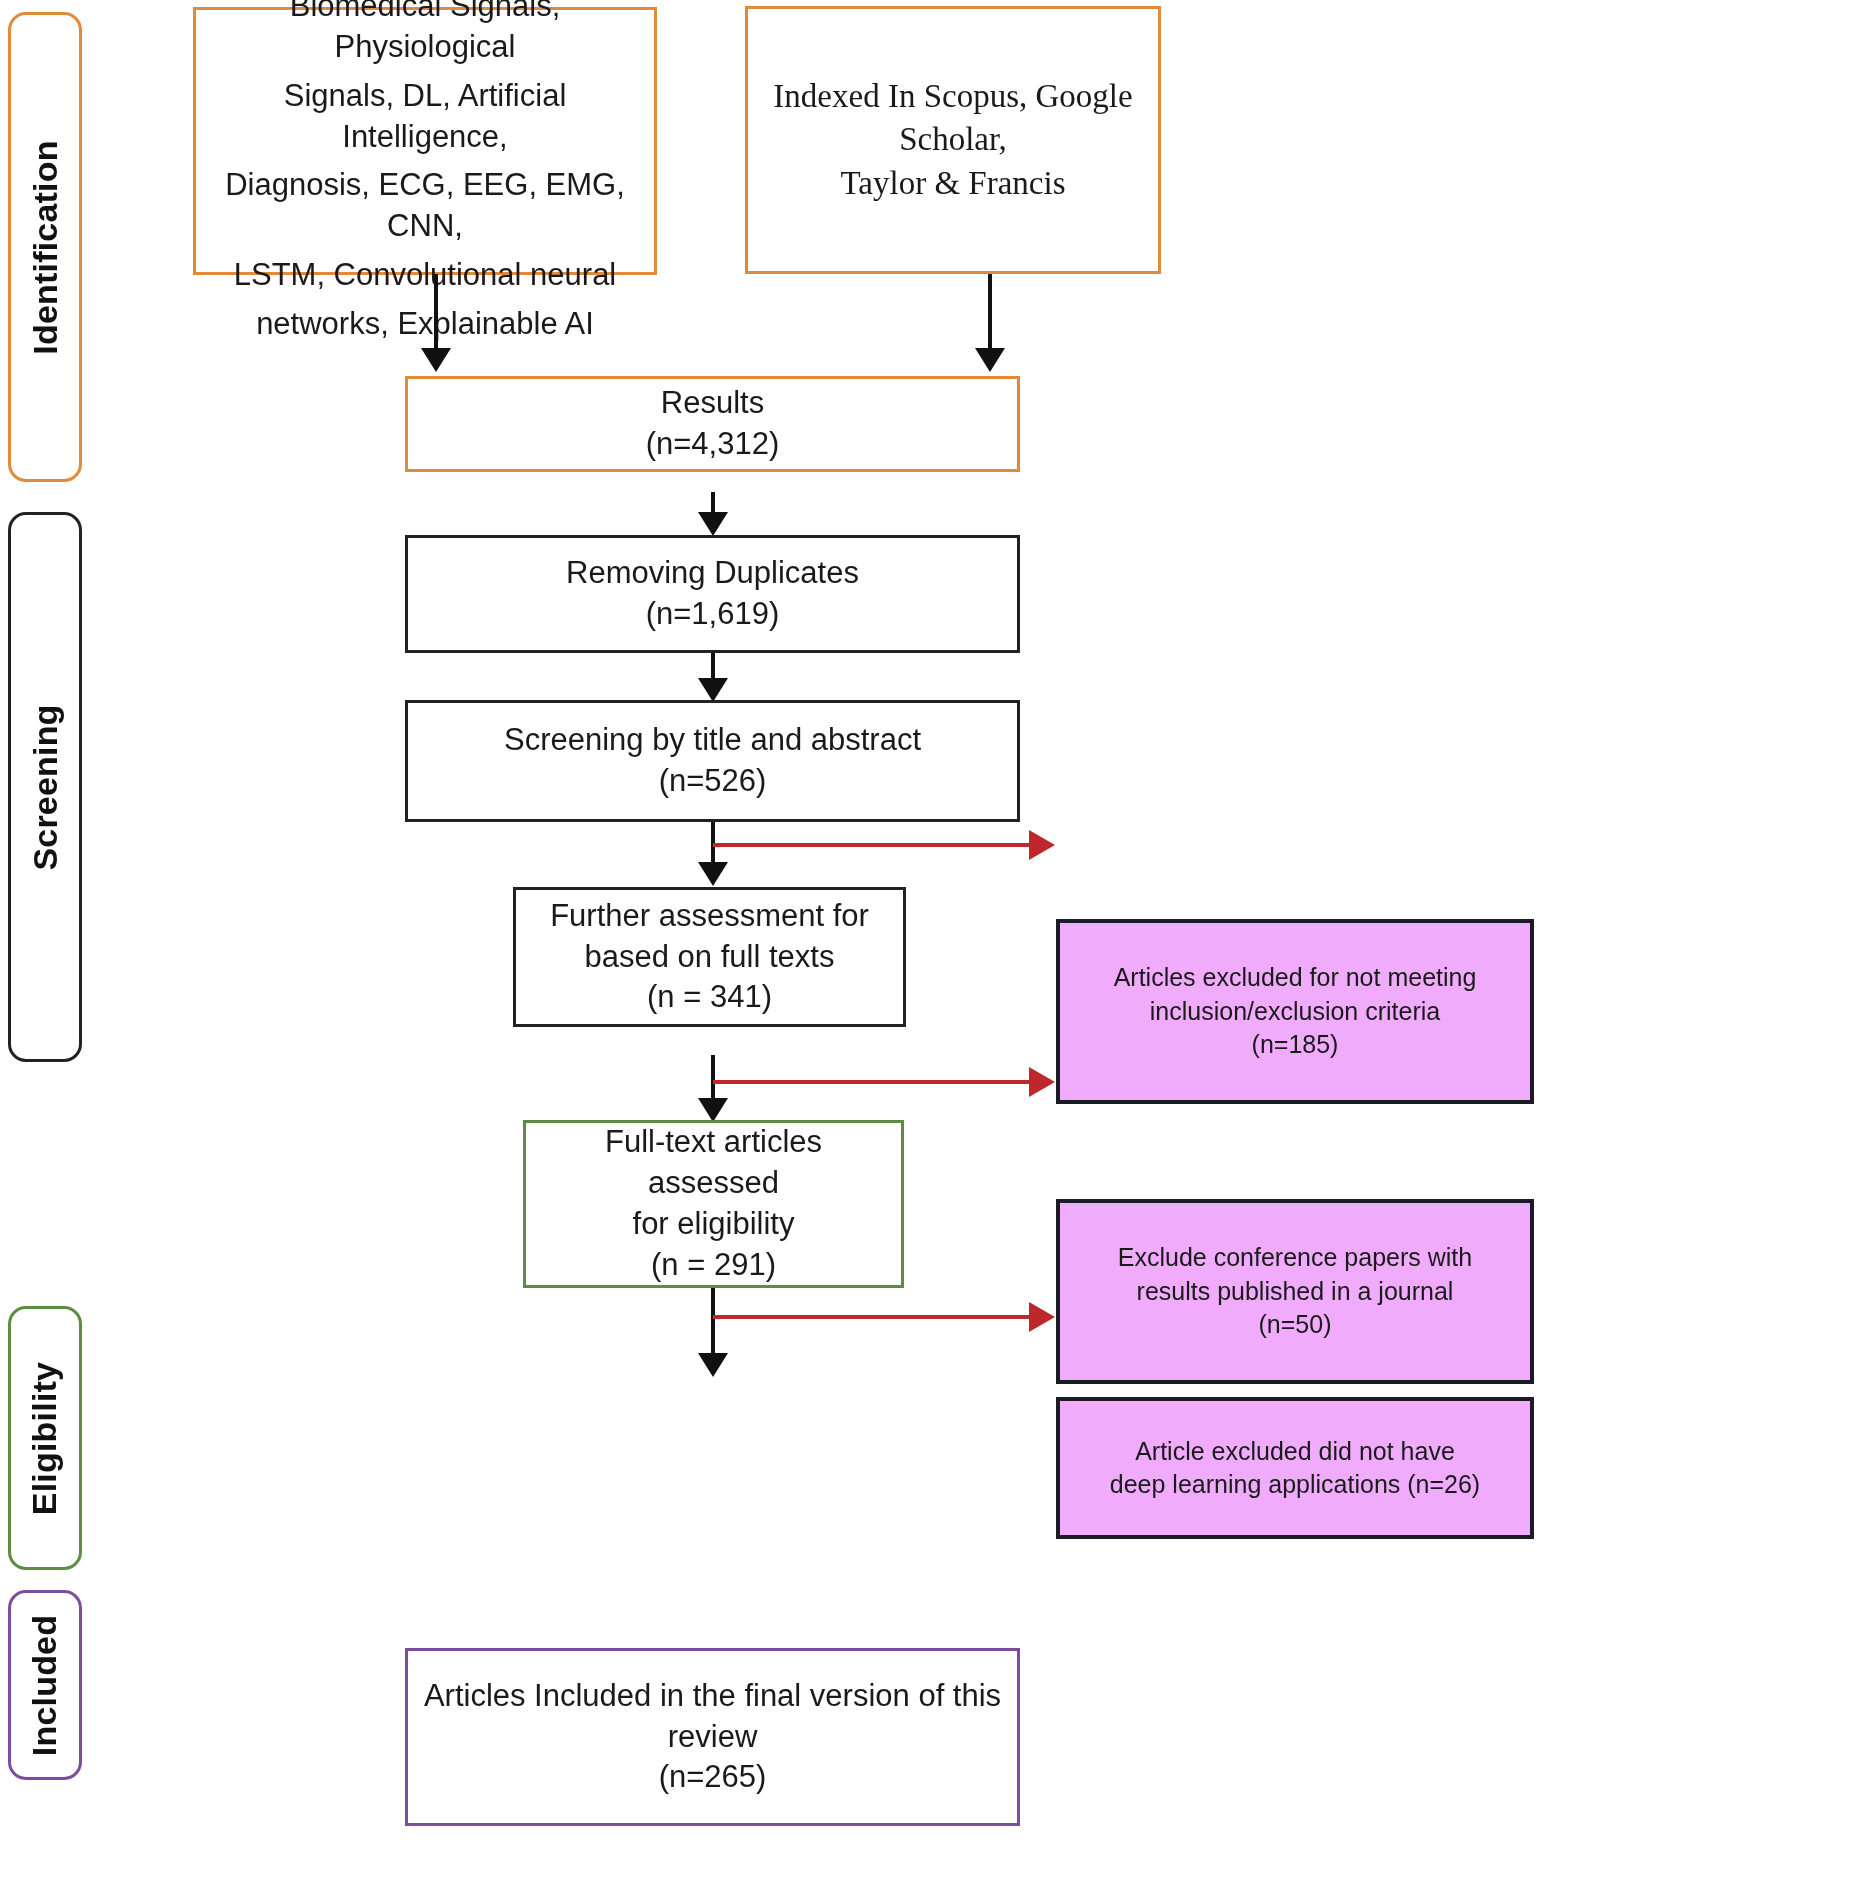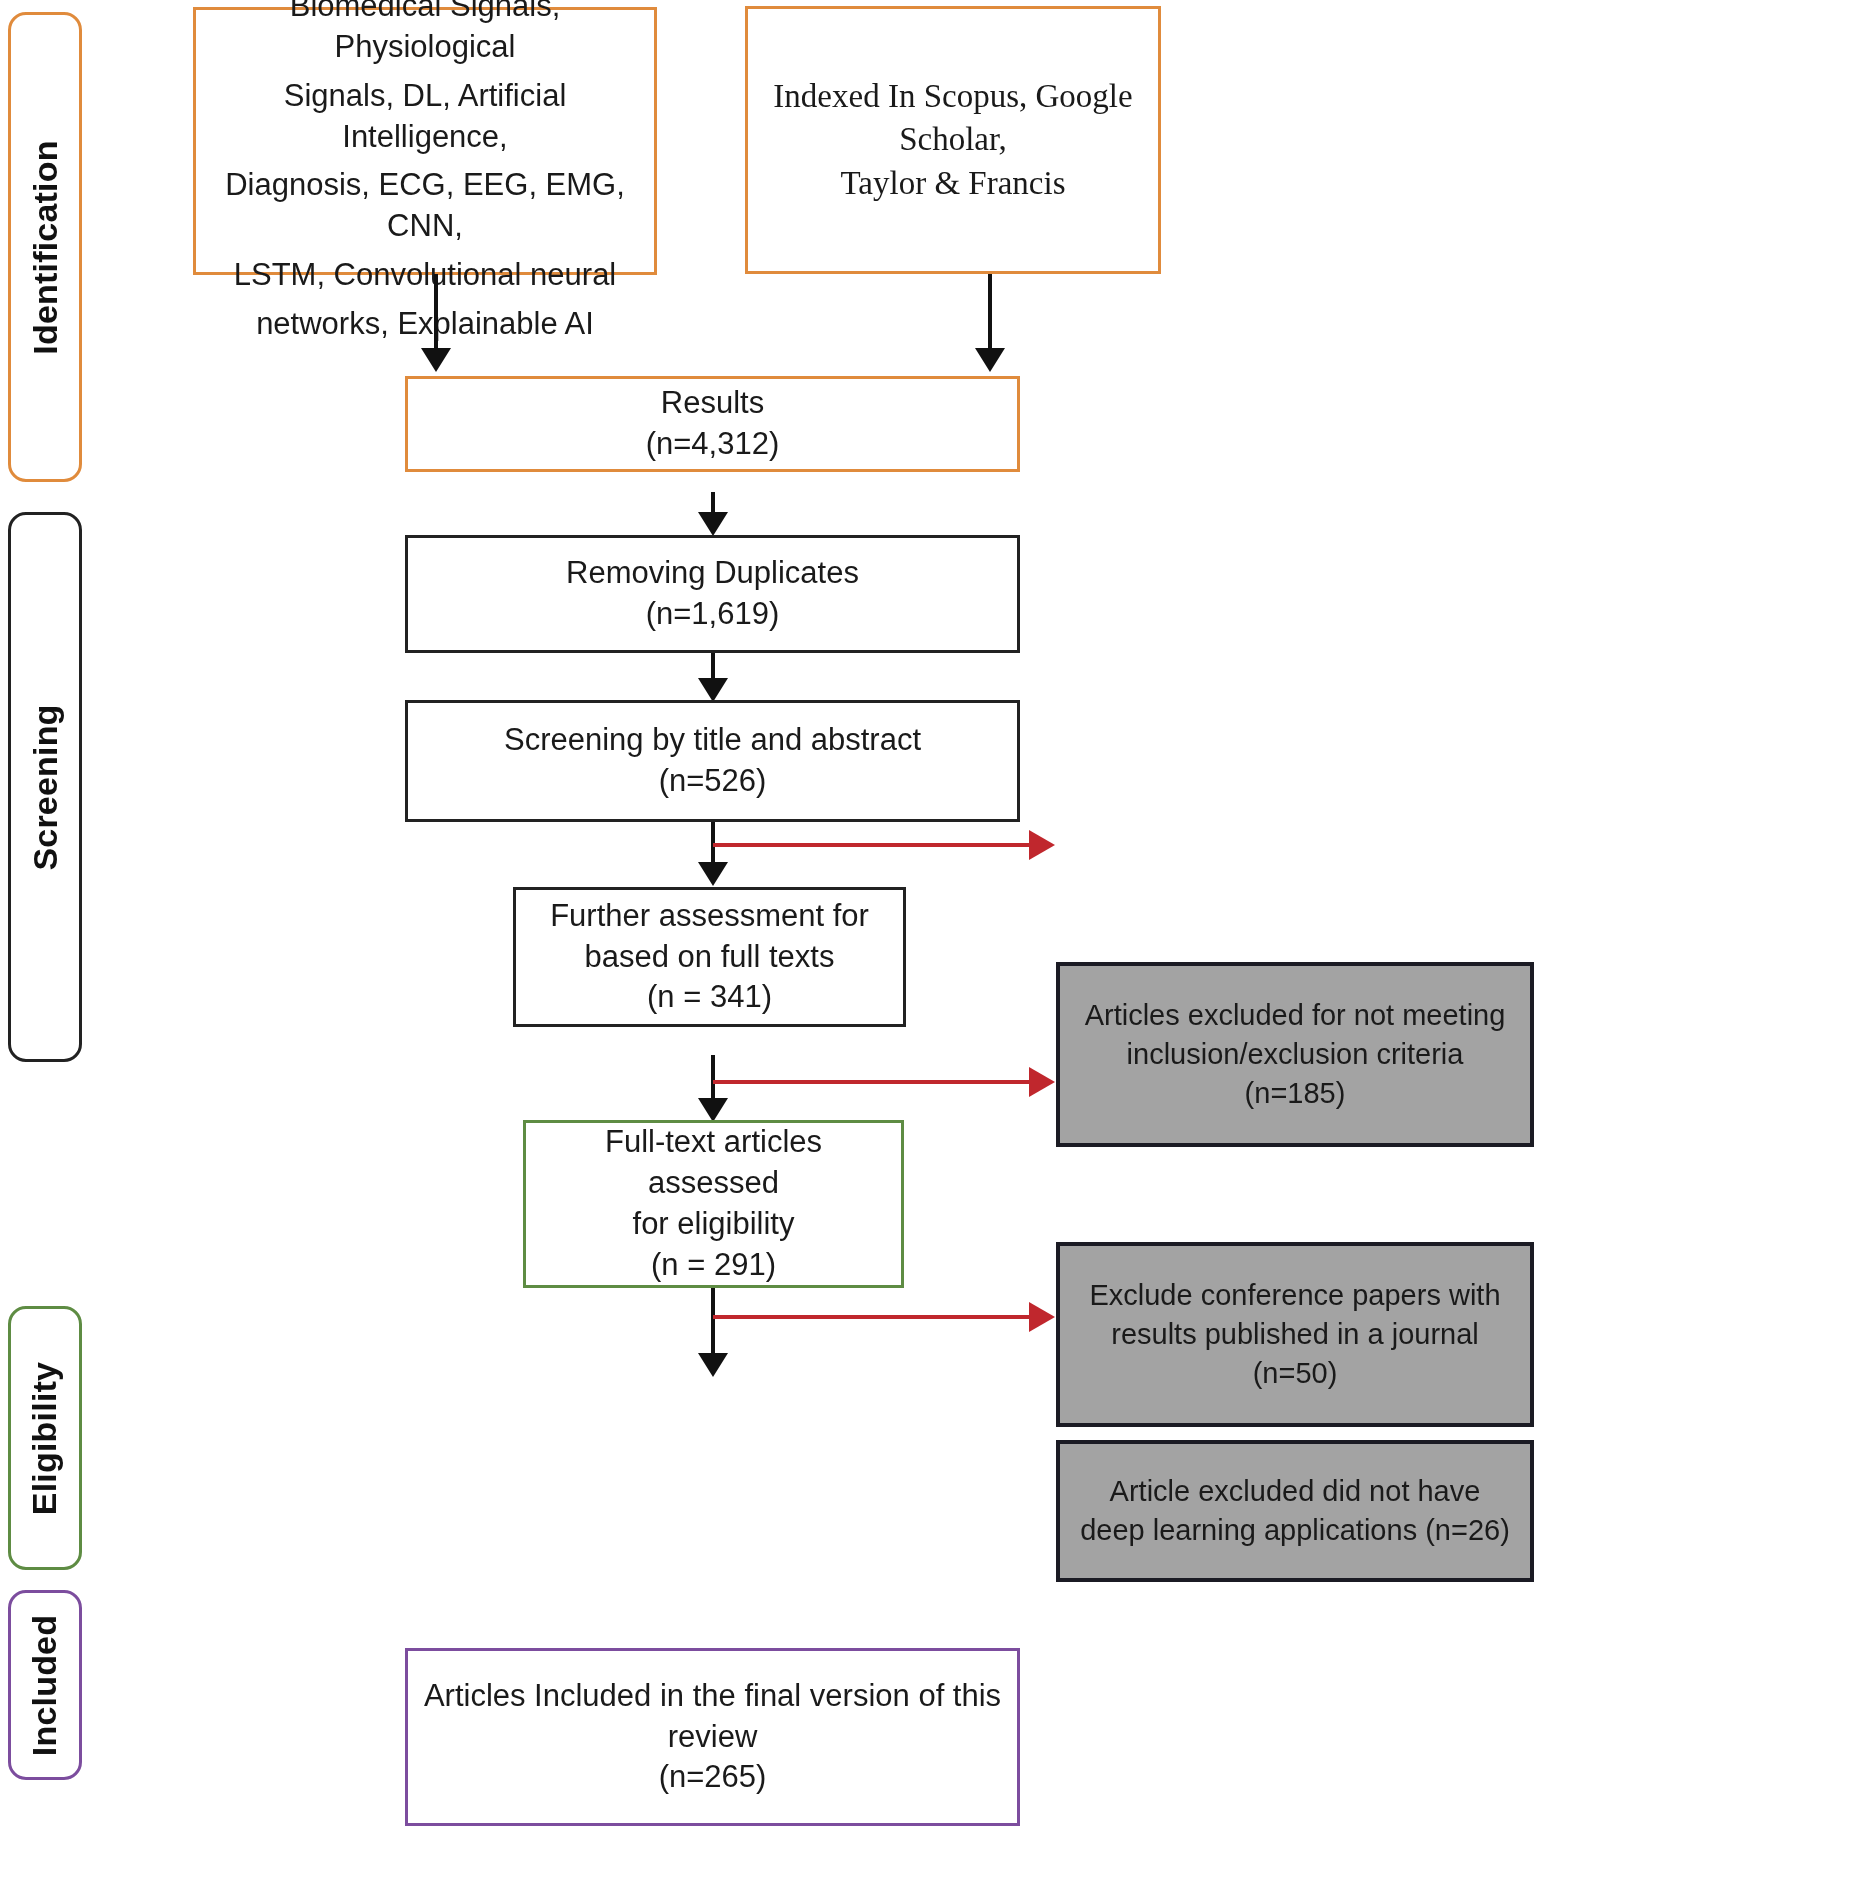--- a/index.html
+++ b/index.html
@@ -44,25 +44,24 @@
     align-items:center;
     justify-content:center;
     text-align:center;
     padding:6px 14px;
     font-size:31px;
     line-height:1.32;
   }
   .box .ln{display:block;white-space:pre-wrap;}
   .box.serif{font-family:"Liberation Serif", serif;font-size:33px;}
   .gold{
-    background:#a3a3a3;
+    background:#f0abfc;
     border:4px solid #1b1b24;
-    font-size:29px;
+    font-size:25px;
     line-height:1.34;
-    margin-top:43px;
   }
   
   .vline{position:absolute;background:#111;width:4px;}
   .hline{position:absolute;background:#C0272D;height:4px;}
   .arrow-down{
     position:absolute;
     width:0;height:0;
     border-left:15px solid transparent;
     border-right:15px solid transparent;
     border-top:24px solid #111;

